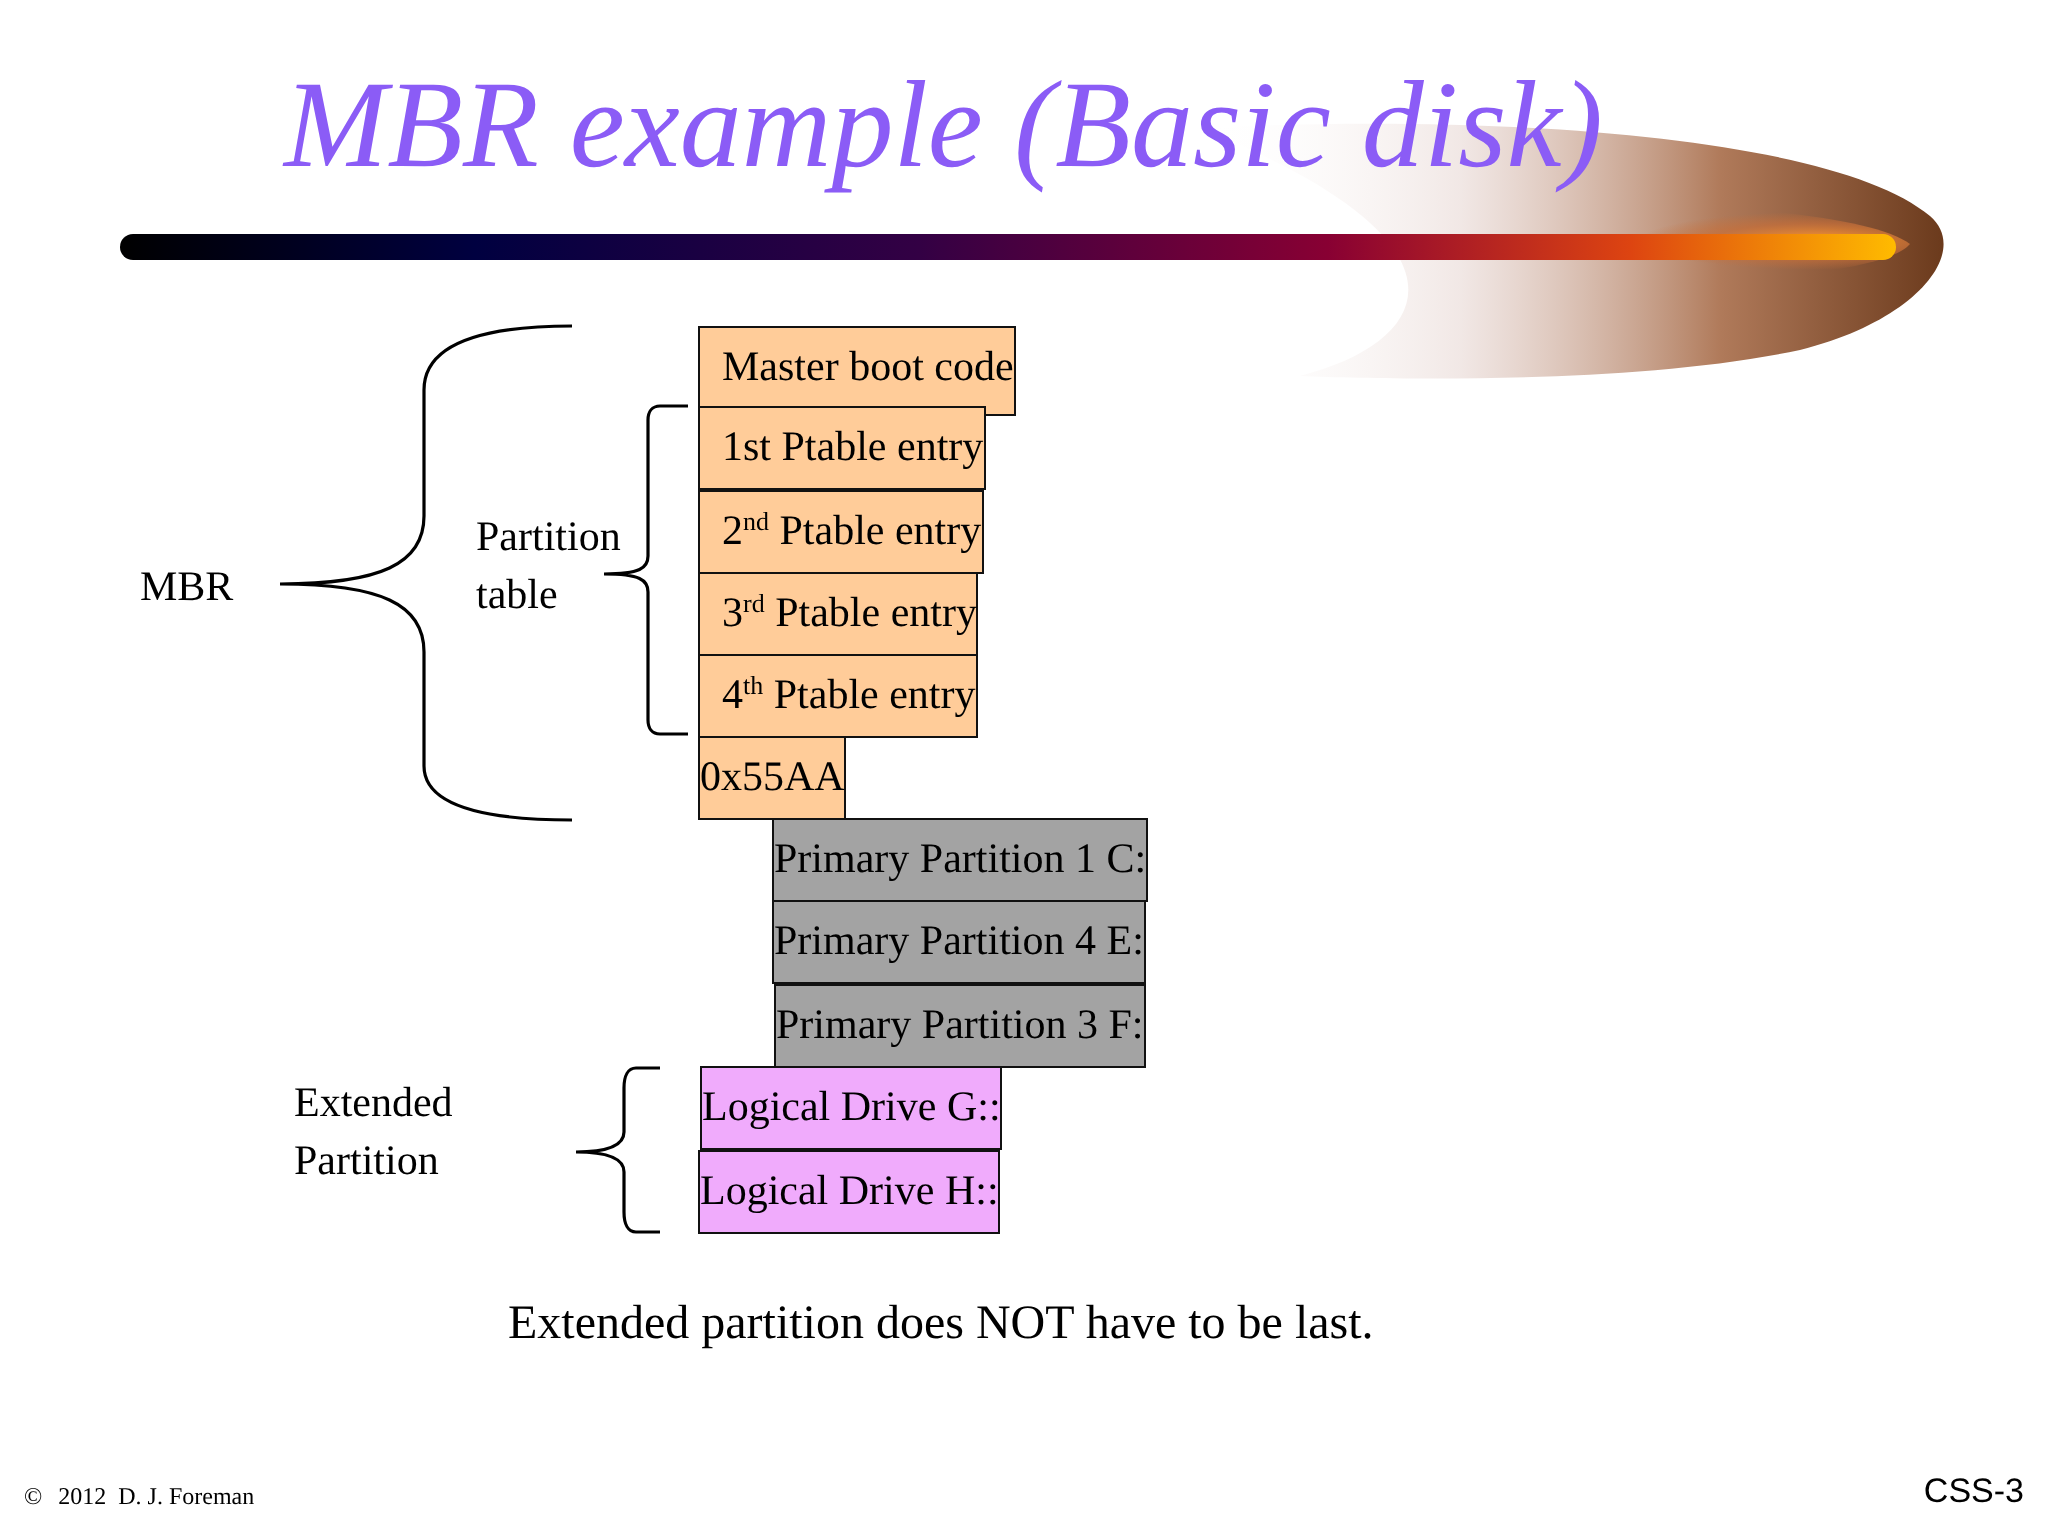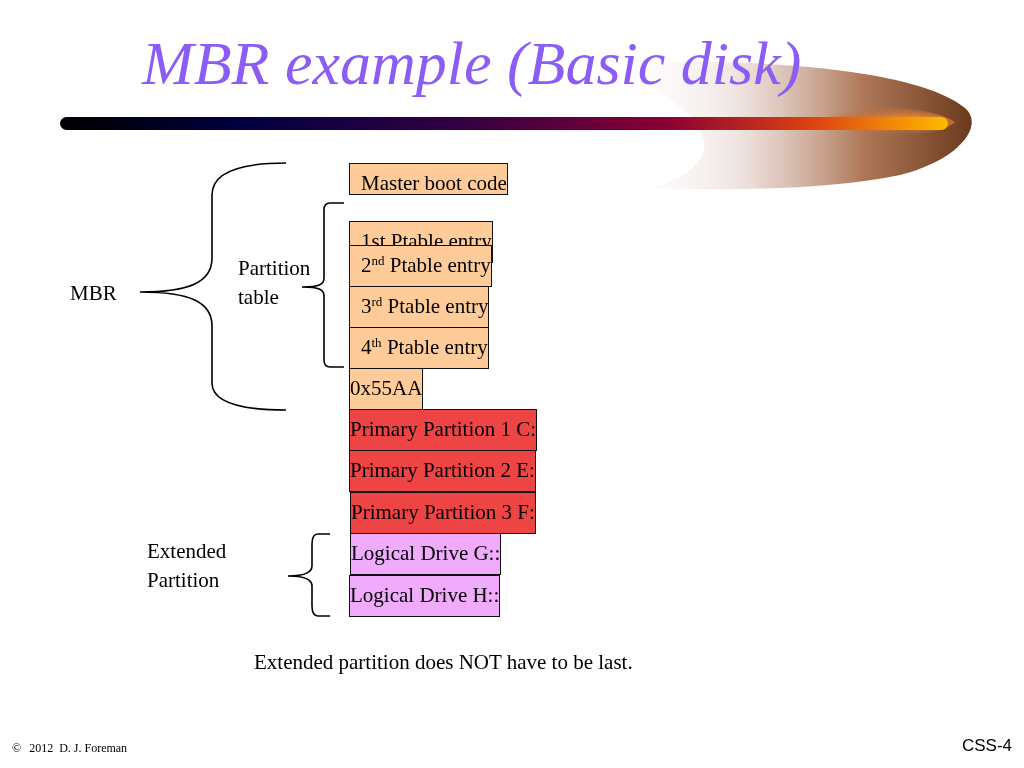--- a/index.html
+++ b/index.html
@@ -46,35 +46,35 @@
       box-sizing: border-box;
       border: 1.5px solid #111;
       font-size: 21px;
       line-height: 38px;
       white-space: nowrap;
     }
     .box.left { text-align: left; padding-left: 11px; }
     .box.center { }
     .box sup { font-size: 13px; line-height: 0; vertical-align: 7px; }
     .mbr-color { background: #ffcc99; }
-    .primary-color { background: #ef4444; }
+    .primary-color { background: #a3a3a3; margin-left: 37px; }
     .logical-color { background: #f0abfc; }
 
     .label {
       position: absolute;
       font-size: 21px;
       line-height: 29px;
       white-space: nowrap;
       z-index: 2;
     }
     .note {
       position: absolute;
       left: 254px;
       top: 648px;
-      font-size: 21px;
+      font-size: 24px;
       line-height: 29px;
       white-space: nowrap;
     }
     .footer-left {
       position: absolute;
       left: 12px;
       top: 741px;
       font-size: 12px;
       white-space: nowrap;
     }
@@ -126,43 +126,43 @@
   <path d="M 344 203 L 330 203 C 326 203, 324 206, 324 210 L 324 278 C 324 284, 320 287, 302 287
            C 320 287, 324 290, 324 296 L 324 360 C 324 364, 326 367, 330 367 L 344 367" fill="none" stroke="#000" stroke-width="1.6"></path>
 
   <path d="M 330 534 L 318 534 C 314 534, 312 538, 312 544 L 312 566 C 312 572, 306 576, 288 576
            C 306 576, 312 580, 312 586 L 312 606 C 312 612, 314 616, 318 616 L 330 616" fill="none" stroke="#000" stroke-width="1.6"></path>
 </svg>
 
 <h1 class="title">MBR example (Basic disk)</h1>
 
 <div class="stack">
-  <div class="box left mbr-color" style="top:0px; height:32px;">
+  <div class="box left mbr-color" style="top:0px; height:45px;">
     <span>Master boot code</span>
   </div>
-  <div class="box left mbr-color" style="top:58px; height:42px;">
+  <div class="box left mbr-color" style="top:40px; height:42px;">
     <span>1st Ptable entry</span>
   </div>
   <div class="box left mbr-color" style="top:82px; height:42px;">
     <span>2</span><sup>nd</sup><span> Ptable entry</span>
   </div>
   <div class="box left mbr-color" style="top:123px; height:42px;">
     <span>3</span><sup>rd</sup><span> Ptable entry</span>
   </div>
   <div class="box left mbr-color" style="top:164px; height:42px;">
     <span>4</span><sup>th</sup><span> Ptable entry</span>
   </div>
   <div class="box center mbr-color" style="top:205px; height:42px;">
     <span>0x55AA</span>
   </div>
   <div class="box center primary-color" style="top:246px; height:42px;">
     <span>Primary Partition 1 C:</span>
   </div>
   <div class="box center primary-color" style="top:287px; height:42px;">
-    <span>Primary Partition 2 E:</span>
+    <span>Primary Partition 4 E:</span>
   </div>
   <div class="box center primary-color" style="top:329px; left:1px; height:42px;">
     <span>Primary Partition 3 F:</span>
   </div>
   <div class="box center logical-color" style="top:370px; left:1px; height:42px;">
     <span>Logical Drive G::</span>
   </div>
   <div class="box center logical-color" style="top:412px; height:42px;">
     <span>Logical Drive H::</span>
   </div>
@@ -180,13 +180,13 @@
   <div>Partition</div>
 </div>
 
 <div class="note">
   <div>Extended partition does NOT have to be last.</div>
 </div>
 
 <div class="footer-left">
   <span class="copy">©</span><span style="white-space:pre;">2012  D. J. Foreman</span>
 </div>
-<div class="footer-right">CSS-4</div>
+<div class="footer-right">CSS-3</div>
 
 </body></html>

